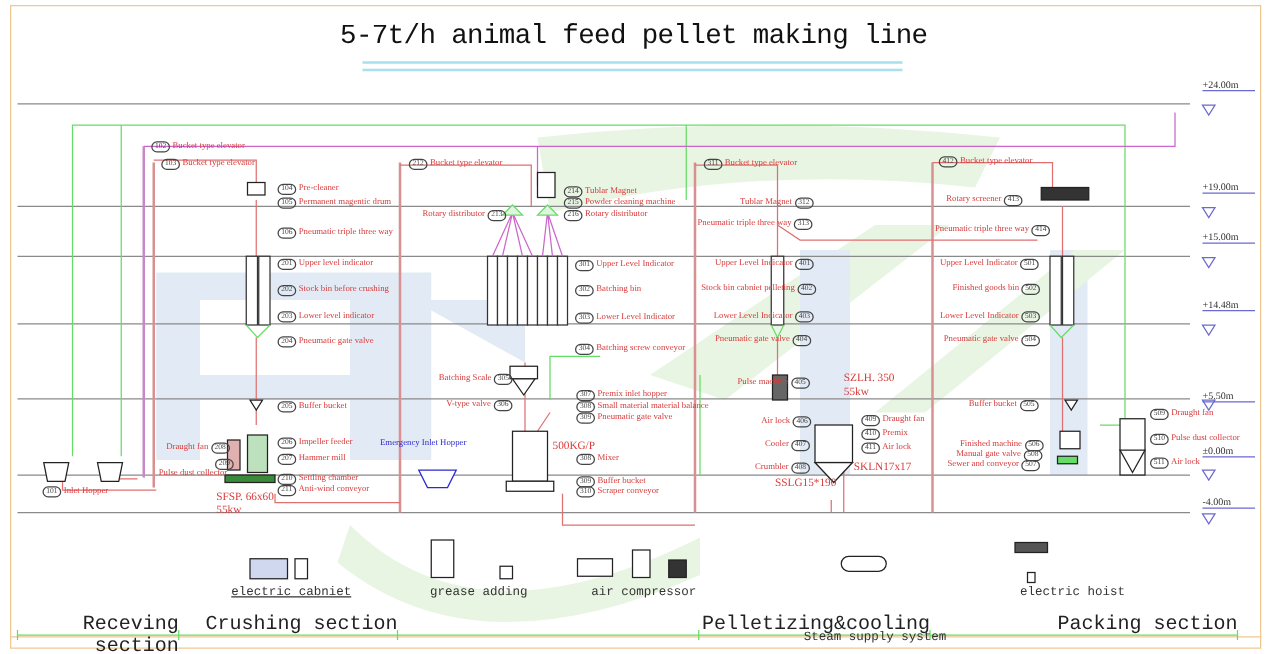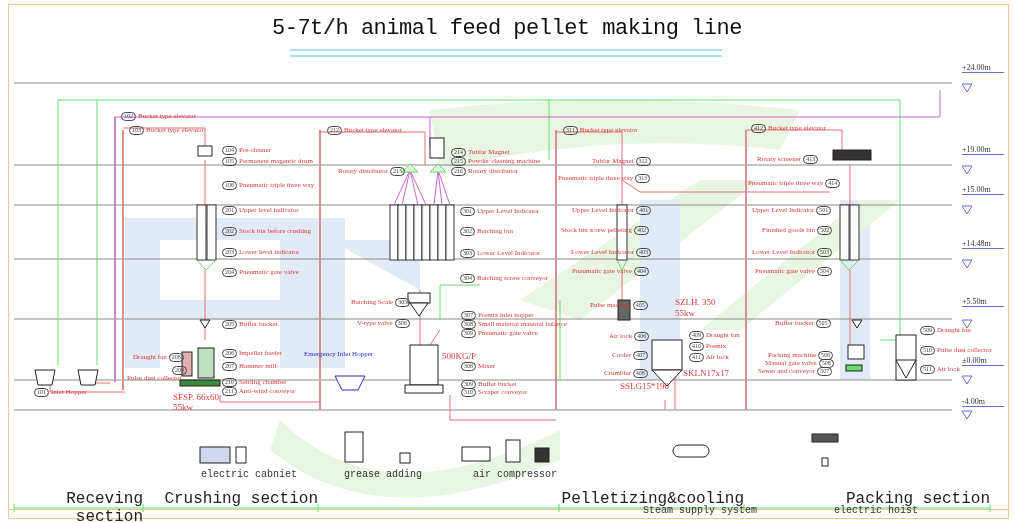--- a/index.html
+++ b/index.html
@@ -182,21 +182,21 @@
     <line x1="559" y1="504" x2="559" y2="512"></line>
     <line x1="744" y1="504" x2="744" y2="512"></line>
     <line x1="990" y1="504" x2="990" y2="512"></line>
   </g>
 </svg>
 
 <div class="lvl" style="left:962px;top:63px;">+24.00m</div>
 <div class="lvl" style="left:962px;top:145px;">+19.00m</div>
 <div class="lvl" style="left:962px;top:185px;">+15.00m</div>
 <div class="lvl" style="left:962px;top:239px;">+14.48m</div>
-<div class="lvl" style="left:962px;top:297px;">+5.50m</div>
+<div class="lvl" style="left:962px;top:312px;">+5.50m</div>
 <div class="lvl" style="left:962px;top:356px;">±0.00m</div>
 <div class="lvl" style="left:962px;top:397px;">-4.00m</div>
 
 <div class="lbl" style="left:34px;top:388px;"><span class="code">101</span><span>Inlet Hopper</span></div>
 <div class="lbl" style="left:121px;top:112px;"><span class="code">102</span><span>Bucket type elevator</span></div>
 <div class="lbl" style="left:129px;top:126px;"><span class="code">103</span><span>Bucket type elevator</span></div>
 
 <div class="lbl" style="left:222px;top:146px;"><span class="code">104</span><span>Pre-cleaner</span></div>
 <div class="lbl" style="left:222px;top:157px;"><span class="code">105</span><span>Permanent magentic drum</span></div>
 <div class="lbl" style="left:222px;top:181px;"><span class="code">106</span><span>Pneumatic triple three way</span></div>
@@ -232,21 +232,21 @@
 <div class="lbl" style="left:461px;top:362px;"><span class="code">308</span><span>Mixer</span></div>
 <div class="lbl" style="left:461px;top:380px;"><span class="code">309</span><span>Buffer bucket</span></div>
 <div class="lbl" style="left:461px;top:388px;"><span class="code">310</span><span>Scraper conveyor</span></div>
 <div class="lbl blue" style="left:304px;top:350px;">Emergency Inlet Hopper</div>
 <div class="big" style="left:442px;top:351px;">500KG/P</div>
 
 <div class="lbl" style="left:563px;top:126px;"><span class="code">311</span><span>Bucket type elevator</span></div>
 <div class="lbl r" style="left:592px;top:157px;"><span>Tublar Magnet</span><span class="code">312</span></div>
 <div class="lbl r" style="left:558px;top:174px;"><span>Pneumatic triple three way</span><span class="code">313</span></div>
 <div class="lbl r" style="left:572px;top:206px;"><span>Upper Level Indicator</span><span class="code">401</span></div>
-<div class="lbl r" style="left:561px;top:226px;"><span>Stock bin screw pelleting</span><span class="code">402</span></div>
+<div class="lbl r" style="left:561px;top:226px;"><span>Stock bin cabniet pelleting</span><span class="code">402</span></div>
 <div class="lbl r" style="left:571px;top:248px;"><span>Lower Level Indicator</span><span class="code">403</span></div>
 <div class="lbl r" style="left:572px;top:267px;"><span>Pneumatic gate valve</span><span class="code">404</span></div>
 <div class="lbl r" style="left:590px;top:301px;"><span>Pulse machine</span><span class="code">405</span></div>
 <div class="lbl r" style="left:609px;top:332px;"><span>Air lock</span><span class="code">406</span></div>
 <div class="lbl r" style="left:612px;top:351px;"><span>Cooler</span><span class="code">407</span></div>
 <div class="lbl r" style="left:604px;top:369px;"><span>Crumbler</span><span class="code">408</span></div>
 <div class="lbl" style="left:689px;top:331px;"><span class="code">409</span><span>Draught fan</span></div>
 <div class="lbl" style="left:689px;top:342px;"><span class="code">410</span><span>Premix</span></div>
 <div class="lbl" style="left:689px;top:353px;"><span class="code">411</span><span>Air lock</span></div>
 <div class="big" style="left:675px;top:297px;">SZLH. 350</div>
@@ -255,30 +255,30 @@
 <div class="big" style="left:620px;top:381px;">SSLG15*190</div>
 
 <div class="lbl" style="left:751px;top:124px;"><span class="code">412</span><span>Bucket type elevator</span></div>
 <div class="lbl r" style="left:757px;top:155px;"><span>Rotary screener</span><span class="code">413</span></div>
 <div class="lbl r" style="left:748px;top:179px;"><span>Pneumatic triple three way</span><span class="code">414</span></div>
 <div class="lbl r" style="left:752px;top:206px;"><span>Upper Level Indicator</span><span class="code">501</span></div>
 <div class="lbl r" style="left:762px;top:226px;"><span>Finished goods bin</span><span class="code">502</span></div>
 <div class="lbl r" style="left:752px;top:248px;"><span>Lower Level Indicator</span><span class="code">503</span></div>
 <div class="lbl r" style="left:755px;top:267px;"><span>Pneumatic gate valve</span><span class="code">504</span></div>
 <div class="lbl r" style="left:775px;top:319px;"><span>Buffer bucket</span><span class="code">505</span></div>
-<div class="lbl r" style="left:768px;top:351px;"><span>Packing machine</span><span class="code">506</span></div>
+<div class="lbl r" style="left:768px;top:351px;"><span>Finished machine</span><span class="code">506</span></div>
 <div class="lbl r" style="left:765px;top:359px;"><span>Manual gate valve</span><span class="code">508</span></div>
 <div class="lbl r" style="left:758px;top:367px;"><span>Sewer and conveyor</span><span class="code">507</span></div>
 <div class="lbl" style="left:920px;top:326px;"><span class="code">509</span><span>Draught fan</span></div>
 <div class="lbl" style="left:920px;top:346px;"><span class="code">510</span><span>Pulse dust collector</span></div>
 <div class="lbl" style="left:920px;top:365px;"><span class="code">511</span><span>Air lock</span></div>
 
-<div class="aux" style="left:194px;width:110px;">electric cabniet</div>
+<div class="aux" style="left:178px;width:110px;text-decoration:underline;">electric cabniet</div>
 <div class="aux" style="left:338px;width:90px;font-family:Liberation Mono, monospace;">grease adding</div>
 <div class="aux" style="left:465px;width:100px;">air compressor</div>
 <div class="aux" style="left:640px;width:120px;margin-top:36px;">Steam supply system</div>
-<div class="aux" style="left:831px;width:90px;margin-top:36px;">electric hoist</div>
+<div class="aux" style="left:813px;width:90px;">electric hoist</div>
 
 <div class="section" style="left:14px;width:129px;">Receving section</div>
 <div class="section" style="left:143px;width:175px;">Crushing section</div>
 <div class="section" style="left:318px;width:241px;margin-top:48px;">Batching section</div>
 <div class="section" style="left:559px;width:185px;">Pelletizing&amp;cooling</div>
 <div class="section" style="left:744px;width:246px;">Packing section</div>
 
 </body></html>

